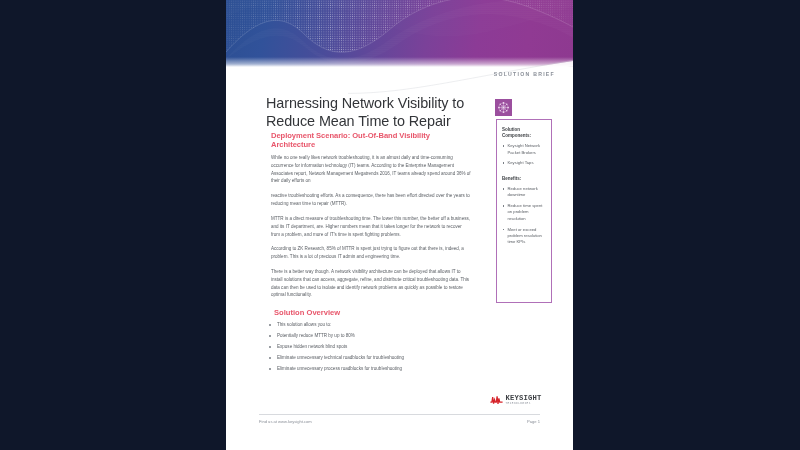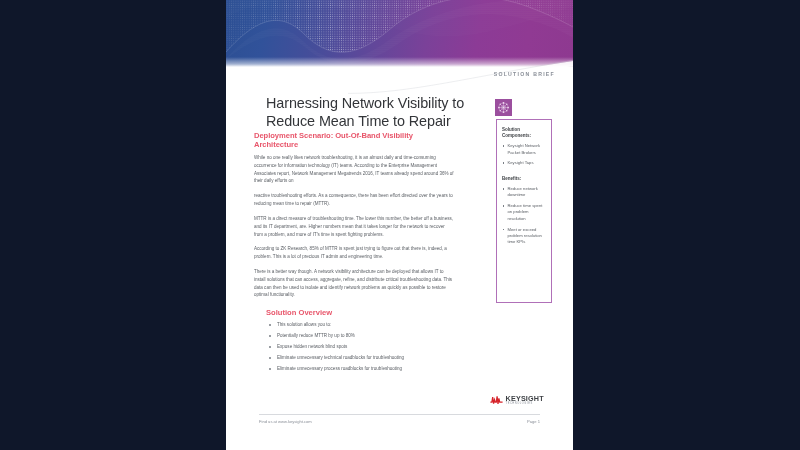--- a/index.html
+++ b/index.html
@@ -89,42 +89,42 @@
     width: 215px;
     font-size: 14.4px;
     line-height: 1.28;
     color: #333539;
     font-weight: 400;
     letter-spacing: -0.1px;
   }
   
   #main-col {
     position: absolute;
-    left: 28px;
+    left: 45px;
     top: 131px;
     width: 200px;
   }
   .sec-head {
     color: #e8566b;
     font-size: 7.6px;
     font-weight: 600;
     margin: 0 0 5px 0;
     letter-spacing: -0.05px;
   }
   .para {
     font-size: 4.55px;
     line-height: 1.72;
     color: #5c6066;
     margin: 0 0 7px 0;
     text-align: left;
   }
   .para:last-child { margin-bottom: 0; }
   #overview-head {
     position: absolute;
-    left: 40px;
+    left: 48px;
     top: 308px;
     color: #e8566b;
     font-size: 7.6px;
     font-weight: 600;
   }
   #overview-list {
     position: absolute;
     left: 40px;
     top: 322px;
     width: 215px;
@@ -202,20 +202,21 @@
     background: #7a7f86;
   }
   
   #logo-wrap {
     position: absolute;
     left: 264px;
     top: 395px;
     display: flex;
     align-items: center;
     gap: 2.5px;
+    font-family: Liberation Mono, monospace;
   }
   #logo-text-block { display: flex; flex-direction: column; line-height: 1; }
   #logo-name {
     font-size: 7.2px;
     font-weight: bold;
     color: #3f4246;
     letter-spacing: 0.2px;
   }
   #logo-sub {
     font-size: 2.6px;

